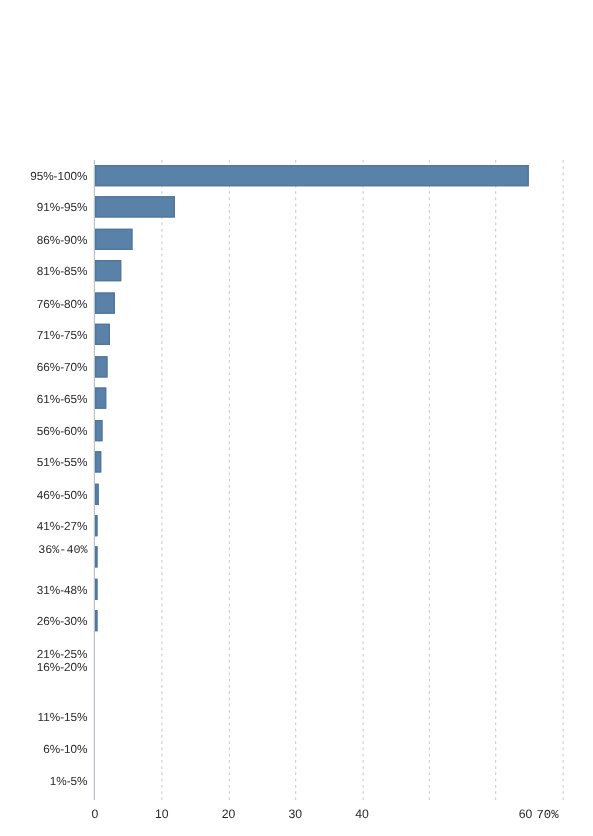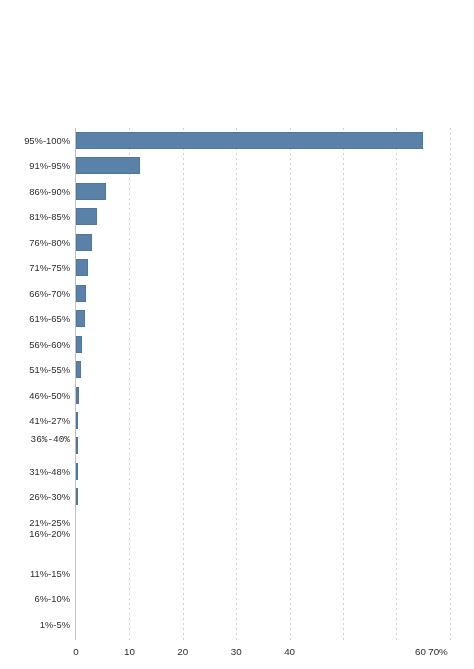--- a/index.html
+++ b/index.html
@@ -189,18 +189,18 @@
       </div>
 
     <div id="x-axis-labels">
         <div class="x-label" style="left: 76px;">0</div>
         <div class="x-label" style="left: 129.4px;">10</div>
         <div class="x-label" style="left: 182.8px;">20</div>
         <div class="x-label" style="left: 236.2px; text-align: right;">30</div>
         <div class="x-label" style="left: 289.6px;">40</div>
         <div class="x-label" style="left: 358px; margin-top: 33px;">50</div>
         <div class="x-label" style="left: 396.4px; margin-left: 24px;">60</div>
-        <div class="x-label" style="left: 438px;">70%</div>
+        <div class="x-label" style="left: 438px; font-family: Liberation Mono, monospace;">70%</div>
       </div>
 
   </div>
 
 </div>
 
 </body></html>

